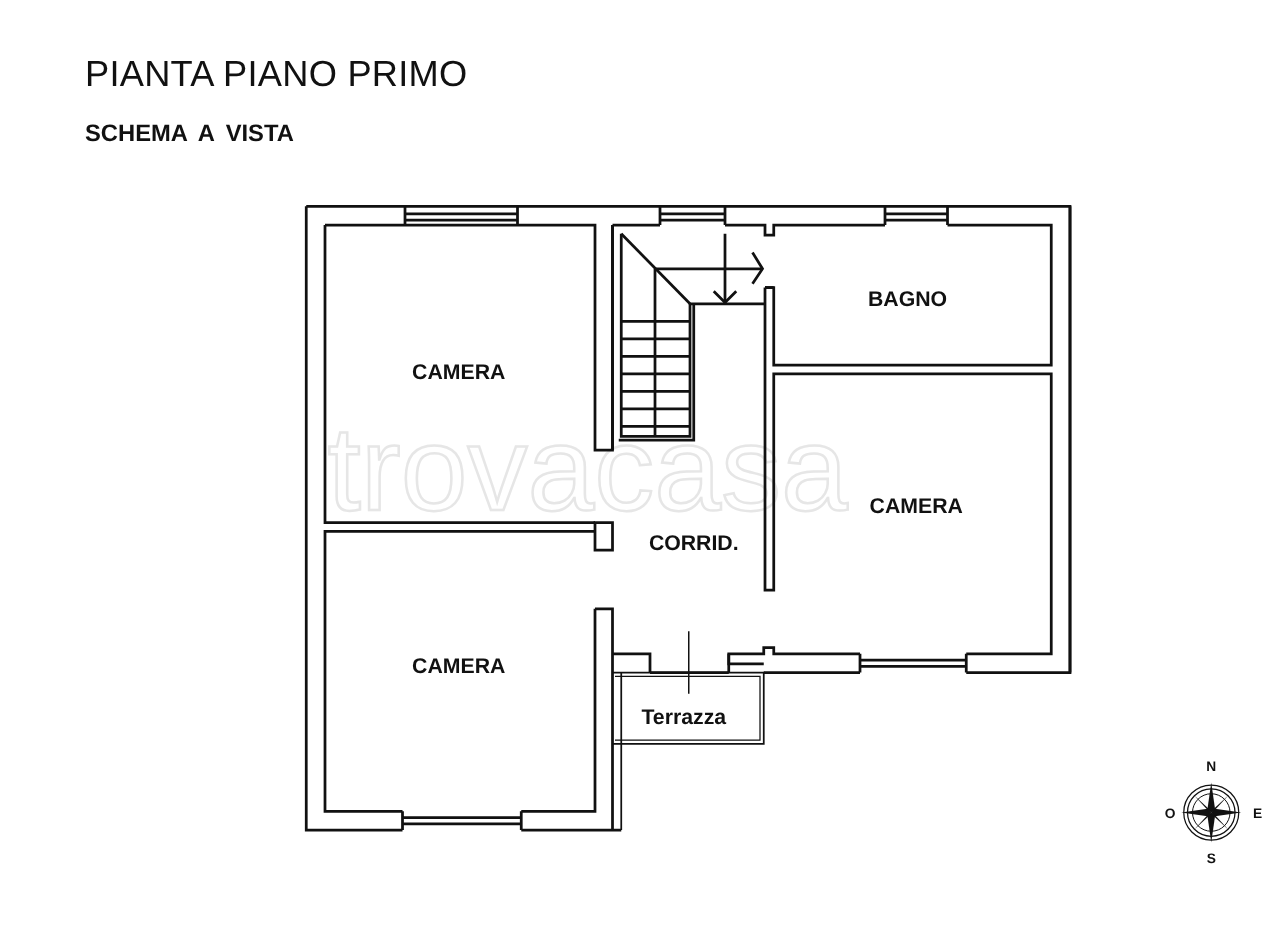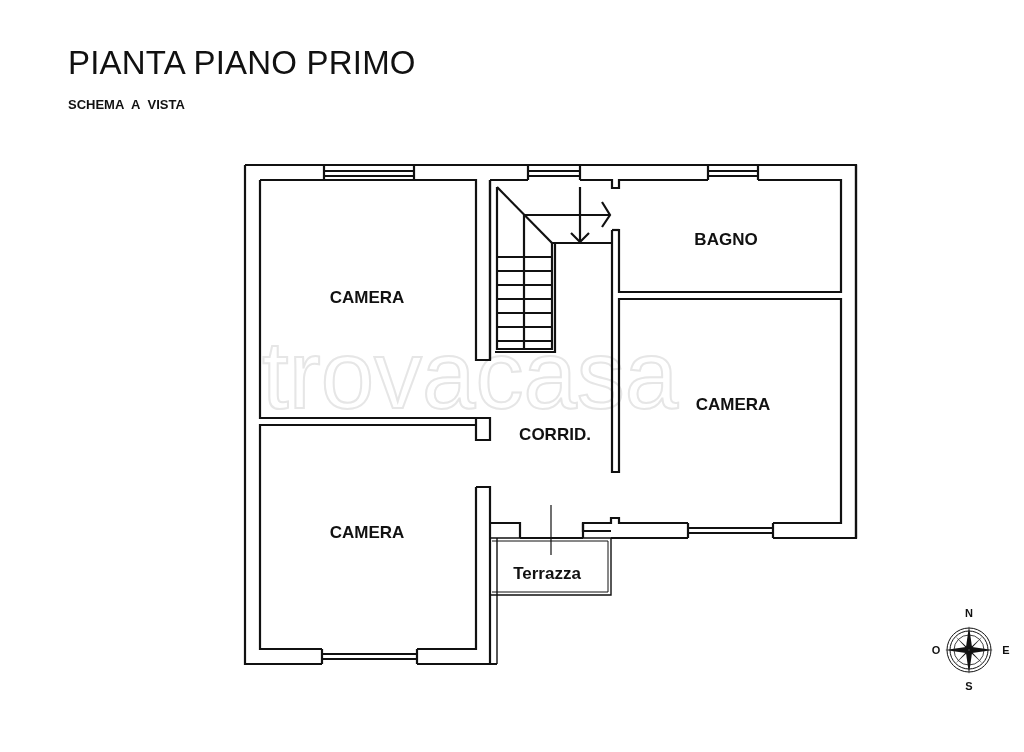--- a/index.html
+++ b/index.html
@@ -1,18 +1,18 @@
 <!DOCTYPE html>
 <html><head>
 <meta charset="utf-8">
 <style>
   html, body { margin: 0; padding: 0; background: #ffffff; }
   body { width: 1024px; height: 752px; position: relative; overflow: hidden; font-family: "Liberation Sans", sans-serif; }
-  .title { position: absolute; left: 68px; top: 44px; font-size: 33px; color: #111; letter-spacing: 0.2px; }
-  .subtitle { position: absolute; left: 68px; top: 97px; font-size: 13px; font-weight: bold; color: #111; word-spacing: 4px; }
+  .title { position: absolute; left: 68px; top: 44px; font-size: 29px; color: #111; letter-spacing: 0.2px; }
+  .subtitle { position: absolute; left: 68px; top: 97px; font-size: 19px; font-weight: bold; color: #111; word-spacing: 4px; }
   svg { position: absolute; left: 0; top: 0; }
   .room-label { font-family: "Liberation Sans", sans-serif; font-weight: bold; font-size: 17px; fill: #111; }
   .terr-label { font-family: "Liberation Sans", sans-serif; font-weight: bold; font-size: 17px; fill: #111; }
   .wm { font-family: "Liberation Sans", sans-serif; font-size: 96px; fill: none; stroke: #e6e6e6; stroke-width: 2; }
   .compass-letter { font-family: "Liberation Sans", sans-serif; font-weight: bold; font-size: 11px; fill: #111; }
 </style>
 </head>
 <body>
 
 <div class="title">PIANTA PIANO PRIMO</div>

